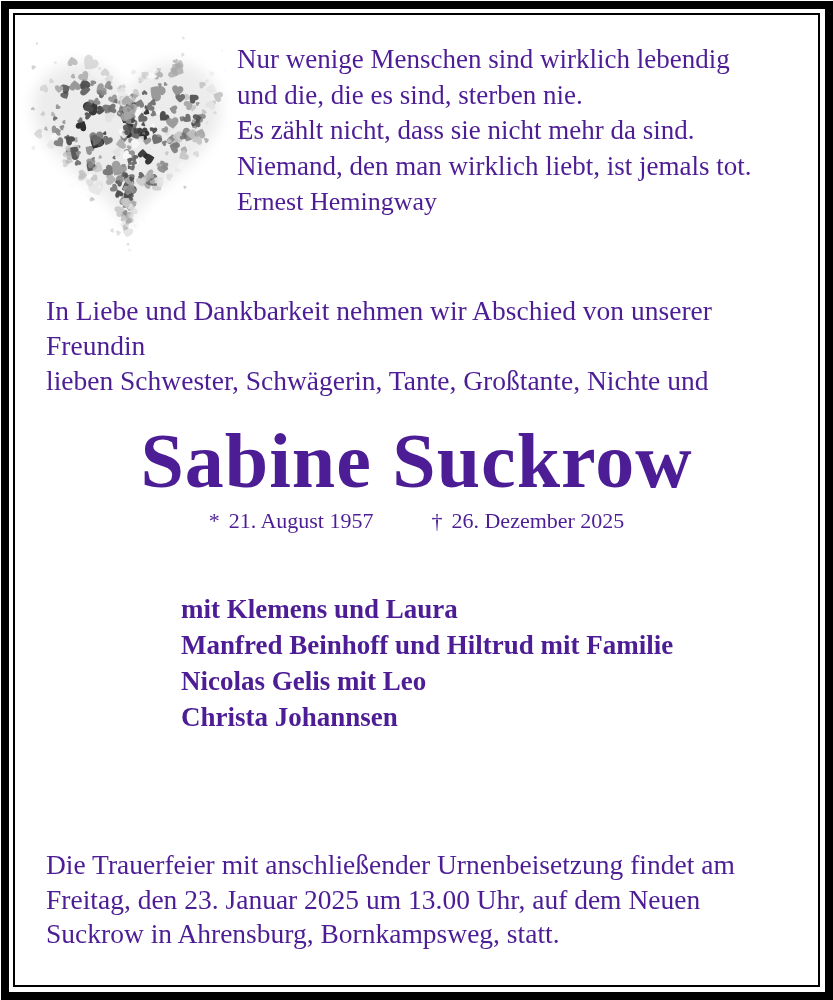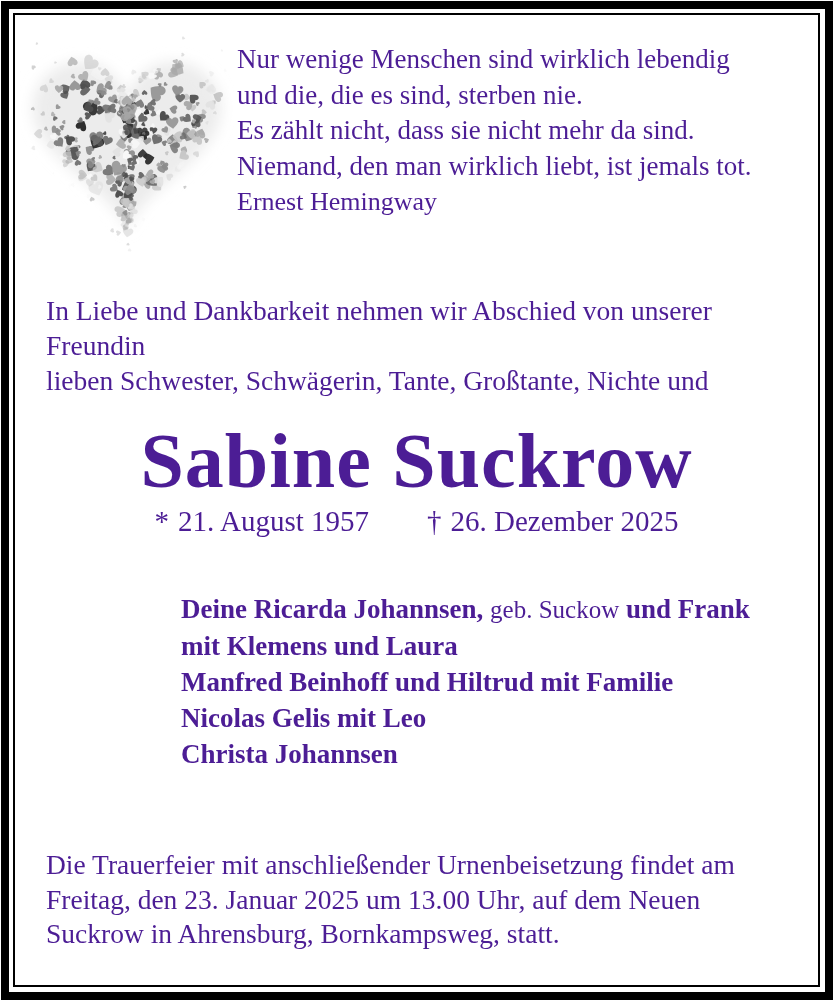--- a/index.html
+++ b/index.html
@@ -19,21 +19,21 @@
 
   .intro{position:absolute;left:46px;top:281px;width:740px;font-size:27.5px;line-height:35px;margin-top:12px;}
   .intro div{white-space:nowrap;}
 
   .deceased-name{
     position:absolute;left:16px;right:16px;top:418px;margin:0;
     text-align:center;font-size:78px;font-weight:bold;letter-spacing:1px;line-height:86px;
   }
   .dates{
     position:absolute;left:16px;right:16px;top:504px;
-    display:flex;justify-content:center;gap:58px;font-size:29px;line-height:34px;align-items:center;
+    display:flex;justify-content:center;gap:58px;font-size:22px;line-height:34px;align-items:center;
   }
   .dates .dsym{display:inline-block;margin-right:9px;}
 
   .mourners{position:absolute;left:181px;top:591px;width:630px;font-size:27px;font-weight:bold;line-height:36px;}
   .mourners div{white-space:nowrap;}
   .mourners .geb{font-weight:normal;font-size:25px;}
 
   .funeral{position:absolute;left:46px;top:848px;width:750px;font-size:27.5px;line-height:34.5px;}
   .funeral div{white-space:nowrap;}
 </style>
@@ -427,25 +427,20 @@
   </div>
 
   <h1 class="deceased-name">Sabine Suckrow</h1>
 
   <div class="dates">
     <span><span class="dsym">*</span><span>21. August 1957</span></span>
     <span><span class="dsym">†</span><span>26. Dezember 2025</span></span>
   </div>
 
   <div class="mourners">
-    <div>
-      <span>Deine Ricarda Johannsen,</span>
-      <span class="geb">geb. Suckow</span>
-      <span>und Frank</span>
-    </div>
     <div>mit Klemens und Laura</div>
     <div>Manfred Beinhoff und Hiltrud mit Familie</div>
     <div>Nicolas Gelis mit Leo</div>
     <div>Christa Johannsen</div>
   </div>
 
   <div class="funeral">
     <div>Die Trauerfeier mit anschließender Urnenbeisetzung findet am</div>
     <div>Freitag, den 23. Januar 2025 um 13.00 Uhr, auf dem Neuen</div>
     <div>Suckrow in Ahrensburg, Bornkampsweg, statt.</div>

